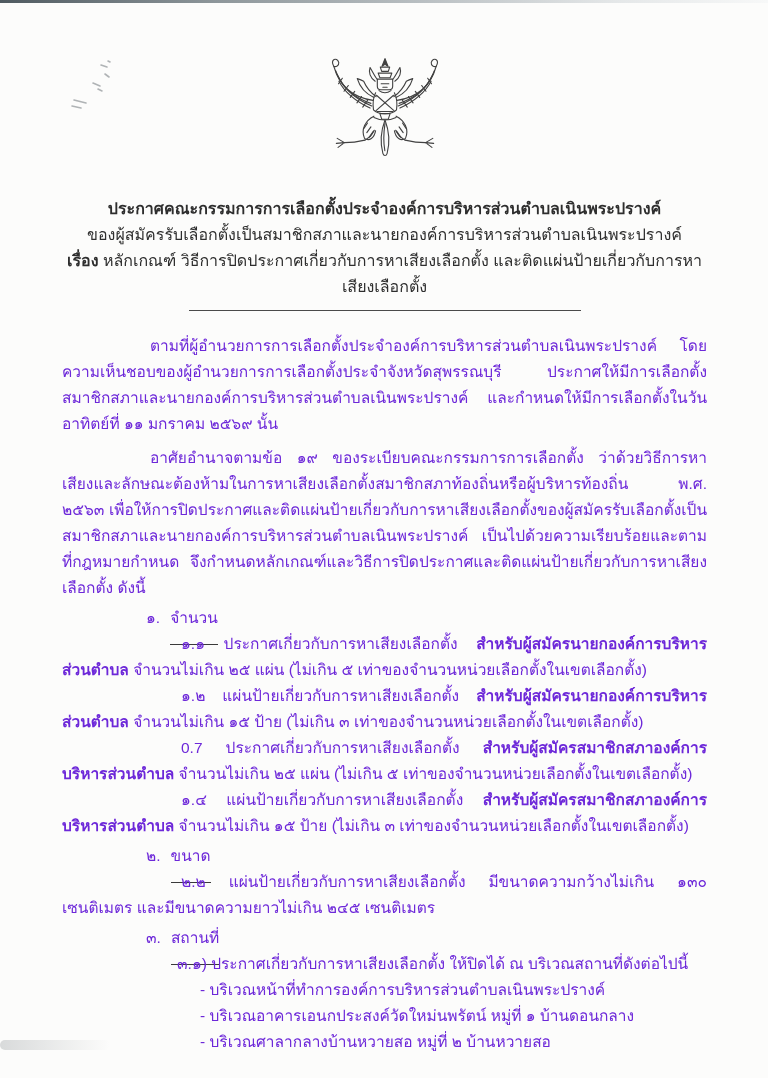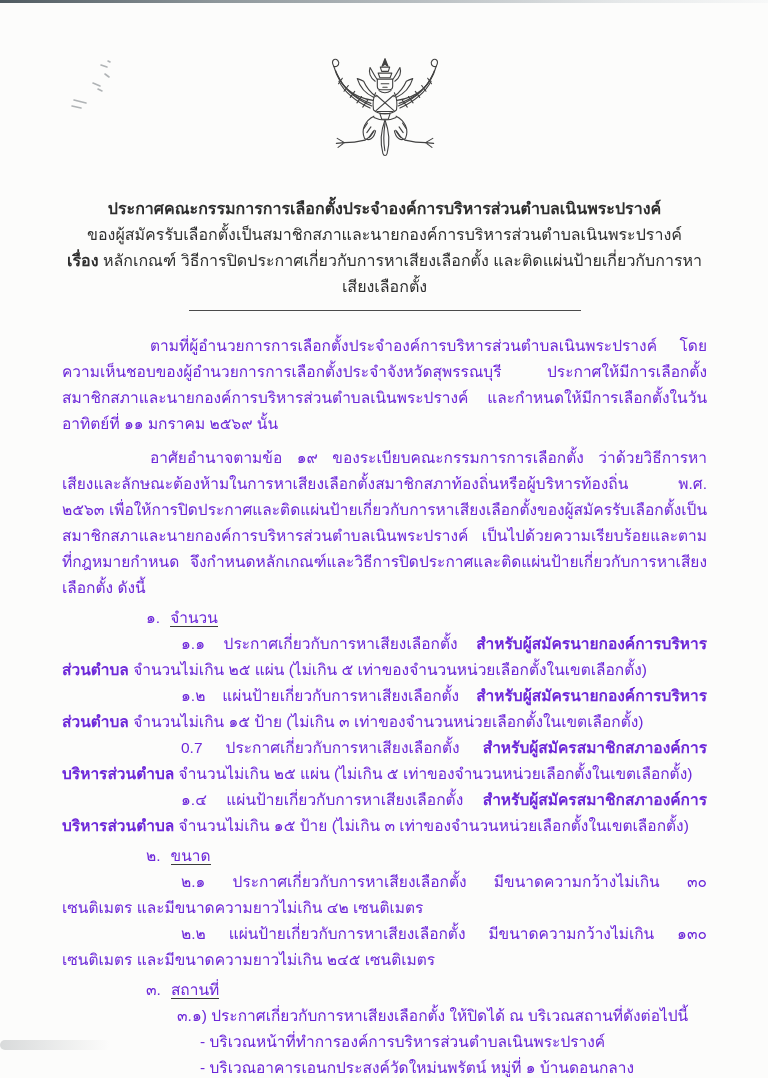--- a/index.html
+++ b/index.html
@@ -25,21 +25,21 @@
   .emblem{margin:55px auto 0;width:128px;height:113px;}
   .emblem svg{width:100%;height:100%;display:block;}
   .title-block{margin-top:28px;text-align:center;font-size:16px;line-height:26px;color:#2e2e2e;}
   .bold{font-weight:bold;}
   .rule{width:392px;margin:10px auto 0;border-top:1.5px solid #4a4a4a;height:0;}
   p{margin:0;font-size:15.5px;line-height:26px;text-align:justify;color:#6d28d9;}
   .p1{margin-top:22px;text-indent:88px;}
   .p2{margin-top:8px;text-indent:88px;}
   .sec-head{margin-top:4px;margin-left:84px;text-align:left;}
   .sec-head .num{display:inline-block;margin-right:10px;}
-  .sec-label{border-bottom:1px solid #3a3a3a;padding-bottom:0;}
+  .sec-label{border-bottom:1px solid #3a3a3a;padding-bottom:18px;}
   .item{text-indent:119px;}
   .intro{text-indent:115px;}
   .loc{margin-left:138px;text-align:left;}
 </style>
 </head>
 <body>
 
 <div class="page">
 
   <div class="scan-edge"></div>
@@ -128,21 +128,20 @@
     <p class="p1">ตามที่ผู้อำนวยการการเลือกตั้งประจำองค์การบริหารส่วนตำบลเนินพระปรางค์ โดยความเห็นชอบของผู้อำนวยการการเลือกตั้งประจำจังหวัดสุพรรณบุรี ประกาศให้มีการเลือกตั้งสมาชิกสภาและนายกองค์การบริหารส่วนตำบลเนินพระปรางค์ และกำหนดให้มีการเลือกตั้งในวันอาทิตย์ที่ ๑๑ มกราคม ๒๕๖๙ นั้น</p>
     <p class="p2">อาศัยอำนาจตามข้อ ๑๙ ของระเบียบคณะกรรมการการเลือกตั้ง ว่าด้วยวิธีการหาเสียงและลักษณะต้องห้ามในการหาเสียงเลือกตั้งสมาชิกสภาท้องถิ่นหรือผู้บริหารท้องถิ่น พ.ศ. ๒๕๖๓ เพื่อให้การปิดประกาศและติดแผ่นป้ายเกี่ยวกับการหาเสียงเลือกตั้งของผู้สมัครรับเลือกตั้งเป็นสมาชิกสภาและนายกองค์การบริหารส่วนตำบลเนินพระปรางค์ เป็นไปด้วยความเรียบร้อยและตามที่กฎหมายกำหนด จึงกำหนดหลักเกณฑ์และวิธีการปิดประกาศและติดแผ่นป้ายเกี่ยวกับการหาเสียงเลือกตั้ง ดังนี้</p>
 
     <p class="sec-head"><span class="num">๑.</span><span class="sec-label">จำนวน</span></p>
     <p class="item"><span>๑.๑ ประกาศเกี่ยวกับการหาเสียงเลือกตั้ง </span><span class="bold">สำหรับผู้สมัครนายกองค์การบริหารส่วนตำบล</span><span> จำนวนไม่เกิน ๒๕ แผ่น (ไม่เกิน ๕ เท่าของจำนวนหน่วยเลือกตั้งในเขตเลือกตั้ง)</span></p>
     <p class="item"><span>๑.๒ แผ่นป้ายเกี่ยวกับการหาเสียงเลือกตั้ง </span><span class="bold">สำหรับผู้สมัครนายกองค์การบริหารส่วนตำบล</span><span> จำนวนไม่เกิน ๑๕ ป้าย (ไม่เกิน ๓ เท่าของจำนวนหน่วยเลือกตั้งในเขตเลือกตั้ง)</span></p>
     <p class="item"><span>0.7 ประกาศเกี่ยวกับการหาเสียงเลือกตั้ง </span><span class="bold">สำหรับผู้สมัครสมาชิกสภาองค์การบริหารส่วนตำบล</span><span> จำนวนไม่เกิน ๒๕ แผ่น (ไม่เกิน ๕ เท่าของจำนวนหน่วยเลือกตั้งในเขตเลือกตั้ง)</span></p>
     <p class="item"><span>๑.๔ แผ่นป้ายเกี่ยวกับการหาเสียงเลือกตั้ง </span><span class="bold">สำหรับผู้สมัครสมาชิกสภาองค์การบริหารส่วนตำบล</span><span> จำนวนไม่เกิน ๑๕ ป้าย (ไม่เกิน ๓ เท่าของจำนวนหน่วยเลือกตั้งในเขตเลือกตั้ง)</span></p>
 
     <p class="sec-head"><span class="num">๒.</span><span class="sec-label">ขนาด</span></p>
-    <p class="item">๒.๑ ประกาศเกี่ยวกับการหาเสียงเลือกตั้ง มีขนาดความกว้างไม่เกิน ๓๐ เซนติเมตร และมีขนาดความยาวไม่เกิน ๔๒ เซนติเมตร</p>
     <p class="item">๒.๒ แผ่นป้ายเกี่ยวกับการหาเสียงเลือกตั้ง มีขนาดความกว้างไม่เกิน ๑๓๐ เซนติเมตร และมีขนาดความยาวไม่เกิน ๒๔๕ เซนติเมตร</p>
 
     <p class="sec-head"><span class="num">๓.</span><span class="sec-label">สถานที่</span></p>
     <p class="intro">๓.๑) ประกาศเกี่ยวกับการหาเสียงเลือกตั้ง ให้ปิดได้ ณ บริเวณสถานที่ดังต่อไปนี้</p>
     <p class="loc">- บริเวณหน้าที่ทำการองค์การบริหารส่วนตำบลเนินพระปรางค์</p>
     <p class="loc">- บริเวณอาคารเอนกประสงค์วัดใหม่นพรัตน์ หมู่ที่ ๑ บ้านดอนกลาง</p>
     <p class="loc">- บริเวณศาลากลางบ้านหวายสอ หมู่ที่ ๒ บ้านหวายสอ</p>
 
   </div>
 </div>

